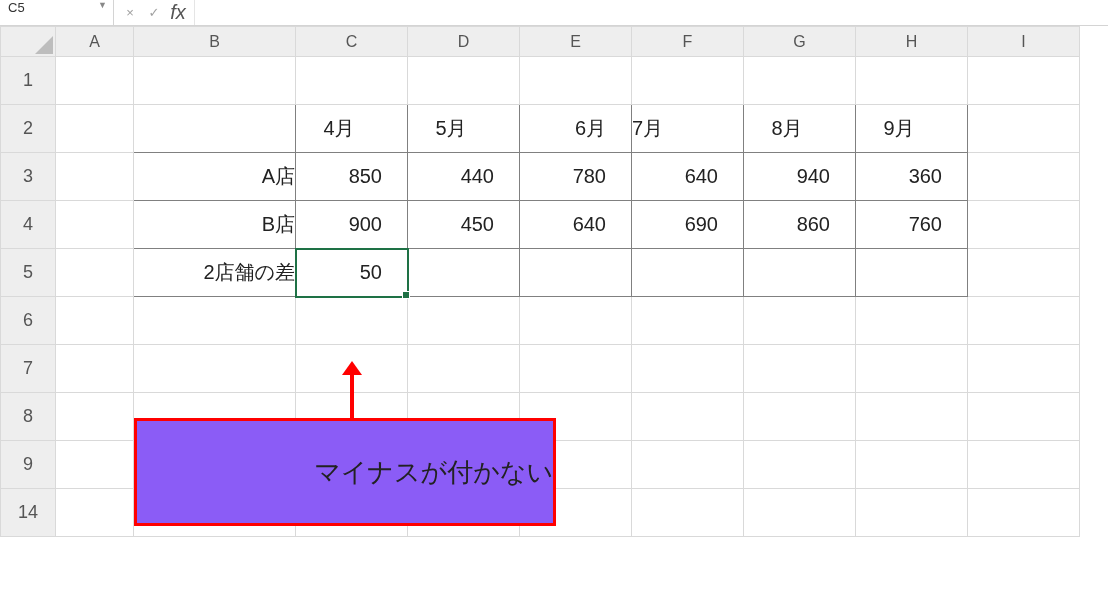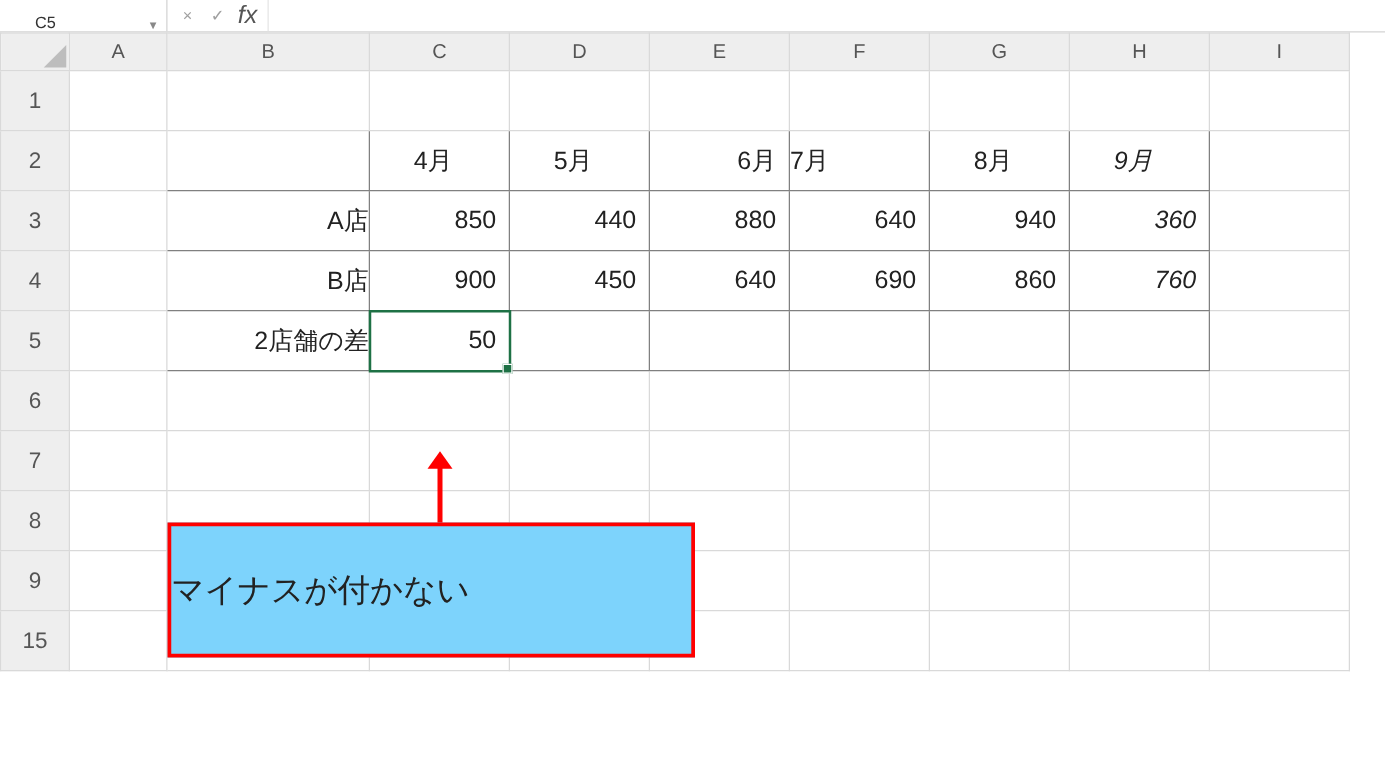--- a/index.html
+++ b/index.html
@@ -17,25 +17,24 @@
       height: 26px;
       border-bottom: 1px solid #d4d4d4;
       background: #ffffff;
       font-size: 13px;
     }
     .name-box {
       width: 114px;
       height: 100%;
       border-right: 1px solid #d4d4d4;
       display: flex;
-      align-items: flex-end;
+      align-items: flex-start;
       padding-left: 8px;
       position: relative;
       color: #333;
-      margin-left: 20px;
     }
     .name-box-dropdown {
       position: absolute;
       right: 6px;
       font-size: 9px;
       color: #888;
     }
     .fb-icons {
       display: flex;
       align-items: center;
@@ -102,24 +101,24 @@
       width: 0; height: 0;
       border-style: solid;
       border-width: 0 0 18px 18px;
       border-color: transparent transparent #bdbdbd transparent;
     }
     .col-A { width: 78px; }
     .col-B { width: 162px; }
     .col-data { width: 112px; }
     .grid tr { height: 48px; }
     .data-border-left { border-left: 1px solid #808080 !important; }
-    .data-border-right { border-right: 1px solid #808080 !important; font-style: italic; }
+    .data-border-right { border-right: 1px solid #808080 !important; }
     .data-border td.content { border: 1px solid #808080; }
     td.label { text-align: right; padding-left: 6px; }
-    td.num { text-align: right; padding-right: 10px; }
+    td.num { text-align: right; padding-right: 25px; }
     .selected-cell {
       outline: 2px solid #1e7145;
       outline-offset: -1px;
       position: relative;
     }
     .selected-cell::after {
       content: "";
       position: absolute;
       right: -3px;
       bottom: -3px;
@@ -132,24 +131,24 @@
       background: #d8d8d8;
       color: #1e7145;
     }
     .annotation-box {
       position: absolute;
       left: 134px;
       top: 392px;
       width: 422px;
       height: 108px;
       border: 3px solid #ff0000;
-      background: #7dd3fc;
+      background: #8b5cf6;
       display: flex;
       align-items: center;
-      justify-content: flex-start;
+      justify-content: flex-end;
       font-size: 26px;
       color: #222;
     }
     .arrow {
       position: absolute;
       left: 342px;
       top: 335px;
       width: 20px;
       height: 60px;
     }
@@ -224,21 +223,21 @@
       <td class="content num" style="text-align:center">8月</td>
       <td class="content num data-border-right" style="text-align:center">9月</td>
       <td></td>
     </tr>
     <tr class="data-border">
       <th class="row-head">3</th>
       <td></td>
       <td class="content label data-border-left">A店</td>
       <td class="content num">850</td>
       <td class="content num">440</td>
-      <td class="content num">880</td>
+      <td class="content num">780</td>
       <td class="content num">640</td>
       <td class="content num">940</td>
       <td class="content num data-border-right">360</td>
       <td></td>
     </tr>
     <tr class="data-border">
       <th class="row-head">4</th>
       <td></td>
       <td class="content label data-border-left">B店</td>
       <td class="content num">900</td>
@@ -303,21 +302,21 @@
           <td></td>
           <td></td>
           <td></td>
           <td></td>
           <td></td>
           <td></td>
           <td></td>
           <td></td>
     </tr>
     <tr>
-      <th class="row-head">15</th>
+      <th class="row-head">14</th>
       <td></td>
           <td></td>
           <td></td>
           <td></td>
           <td></td>
           <td></td>
           <td></td>
           <td></td>
           <td></td>
     </tr>

